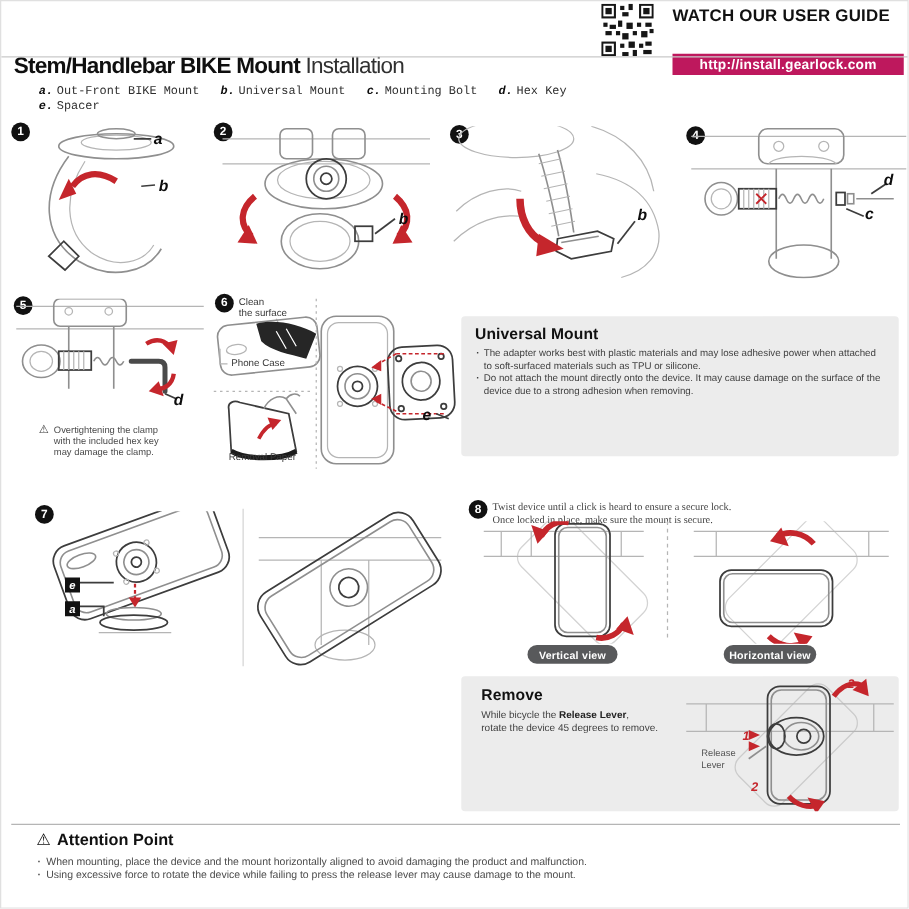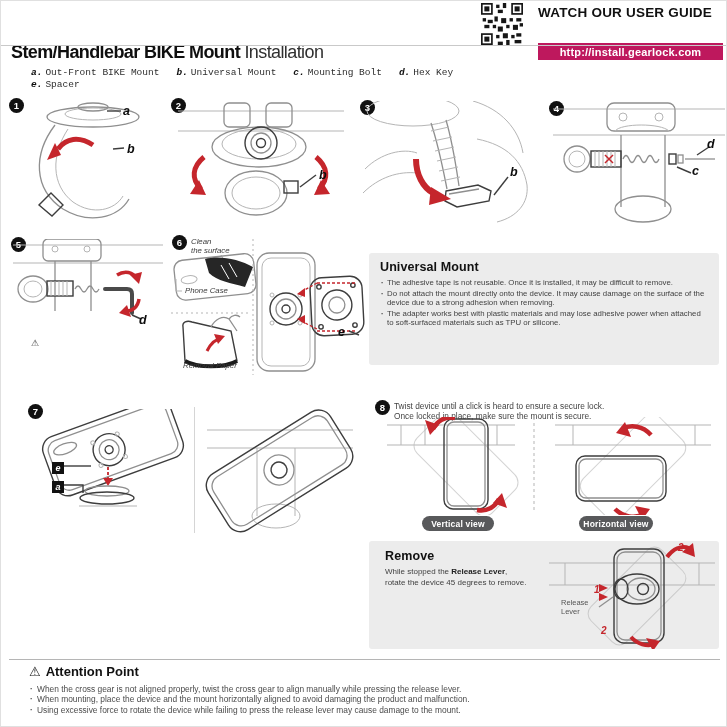--- a/index.html
+++ b/index.html
@@ -20,21 +20,21 @@
   .legend{font-size:9.5px;color:#2e2e2e;}
   .legend .row{display:flex;margin-bottom:1px;}
   .legend .item{margin-right:17px;white-space:nowrap;}
   .legend .lt{font-weight:bold;font-style:italic;color:#0d0d0d;margin-right:3px;}
   
   .badge{width:15px;height:15px;border-radius:50%;background:#111;color:#fff;
          font-size:9.5px;font-weight:bold;display:flex;align-items:center;justify-content:center;}
   .co{font-style:italic;font-weight:bold;font-size:12.5px;color:#0d0d0d;}
   .sq{width:12px;height:12px;background:#111;color:#fff;font-style:italic;font-weight:bold;
       font-size:9px;display:flex;align-items:center;justify-content:center;}
-  .cap{font-size:7.8px;color:#3a3a3a;line-height:8.8px;font-style:italic;}
+  .cap{font-size:7.8px;color:#3a3a3a;line-height:8.8px;}
   
   .panel{background:#ececec;border-radius:3px;box-sizing:border-box;}
   .panel h3{margin:0;font-size:12.5px;font-weight:bold;color:#111;letter-spacing:0.1px;}
   .panel ul{margin:4px 0 0 0;padding:0;list-style:none;}
   .panel li{position:relative;padding-left:7px;font-size:7.8px;line-height:9.6px;
             color:#3f3f3f;margin-bottom:1px;}
   .panel li::before{content:"\00b7";position:absolute;left:1px;font-weight:bold;}
   .rm-line{font-size:8px;color:#3f3f3f;line-height:11px;}
   .rm-line b{color:#222;}
   
@@ -230,20 +230,23 @@
       <path class="rs" stroke-width="3.5" d="M106,36 C114,31 122,33 126,40"></path>
       <polygon class="rf" points="128,45 131,33 119,36"></polygon>
       <path class="rs" stroke-width="3.5" d="M128,60 C127,68 121,73 113,72"></path>
       <polygon class="rf" points="108,74 120,78 116,66"></polygon>
     </g>
     <path class="dk" d="M121,76 L130,80"></path>
   </svg>
   <span class="abs co" style="left:138px;top:312px;">d</span>
   <div class="abs warn-note" style="left:30px;top:338px;width:140px;">
     <span class="tri">⚠</span>
+    <span class="pre">Overtightening the clamp
+with the included hex key
+may damage the clamp.</span>
   </div>
 
   <div class="abs badge" style="left:171px;top:234px;">6</div>
   <svg class="abs" style="left:168px;top:236px;" width="196" height="140" viewBox="0 0 196 140">
     <path class="ln" d="M52,18 C55,23 56,27 54,31"></path>
     <g transform="rotate(-6 45 40)">
       <rect class="ln2" x="6" y="20" width="80" height="40" rx="9"></rect>
       <ellipse class="ln" cx="20" cy="40" rx="8" ry="4"></ellipse>
     </g>
     <path fill="#262626" d="M36,22 C50,18 70,22 84,30 L76,50 C62,46 48,44 40,36 z"></path>
@@ -285,23 +288,22 @@
   </svg>
   <div class="abs cap pre" style="left:190px;top:237px;">Clean
 the surface</div>
   <div class="abs cap" style="left:184px;top:286px;">Phone Case</div>
   <div class="abs cap" style="left:182px;top:361px;">Removal Paper</div>
   <span class="abs co" style="left:337px;top:324px;">e</span>
 
   <div class="abs panel" style="left:368px;top:252px;width:350px;height:112px;padding:7px 11px;">
     <h3>Universal Mount</h3>
     <ul>
-      <li>The adhesive tape is not reusable. Once it is installed, it may be difficult to remove.</li>
+      <li>The adapter works best with plastic materials and may lose adhesive power when attached to soft-surfaced materials such as TPU or silicone.</li>
       <li>Do not attach the mount directly onto the device. It may cause damage on the surface of the device due to a strong adhesion when removing.</li>
-      <li>The adapter works best with plastic materials and may lose adhesive power when attached to soft-surfaced materials such as TPU or silicone.</li>
     </ul>
   </div>
 
   <div class="abs badge" style="left:27px;top:403px;">7</div>
   <svg class="abs" style="left:20px;top:408px;" width="190" height="130" viewBox="0 0 190 130">
     <g transform="rotate(-20 90 40)">
       <rect class="dk" fill="#fff" x="25" y="8" width="135" height="62" rx="13"></rect>
       <rect class="ln2" x="30" y="13" width="125" height="52" rx="10"></rect>
       <ellipse class="ln2" cx="47" cy="24" rx="12" ry="5"></ellipse>
       <circle class="dk" cx="88" cy="40" r="16"></circle>
@@ -330,21 +332,21 @@
     <ellipse class="ln" cx="77" cy="112" rx="24" ry="12"></ellipse>
     <g transform="rotate(-32 80 66)">
       <rect class="dk" fill="rgba(255,255,255,0.9)" x="8" y="34" width="144" height="66" rx="14"></rect>
       <rect class="ln2" x="13" y="39" width="134" height="56" rx="11"></rect>
       <circle class="ln2" cx="80" cy="66" r="15"></circle>
       <circle class="dk" cx="80" cy="66" r="8"></circle>
     </g>
   </svg>
 
   <div class="abs badge" style="left:374px;top:399px;">8</div>
-  <div class="abs" style="left:393px;top:400px;font-size:8.3px;line-height:10px;color:#444;">
+  <div class="abs" style="left:393px;top:400px;font-size:8.3px;line-height:10px;color:#444;font-family:Liberation Serif, serif;">
     <div>Twist device until a click is heard to ensure a secure lock.</div>
     <div>Once locked in place, make sure the mount is secure.</div>
   </div>
   <svg class="abs" style="left:384px;top:416px;" width="330" height="98" viewBox="0 0 330 98">
     <path class="ln" d="M2,8 H130 M2,28 H130 M16,8 V28 M40,8 V28 M112,8 V28"></path>
     <g transform="rotate(-45 81 47)" opacity="0.6">
       <rect class="ln" x="54" y="-6" width="54" height="106" rx="11"></rect>
     </g>
     <rect class="dk" fill="#fff" x="59" y="2" width="44" height="90" rx="9"></rect>
     <rect class="ln2" x="62" y="5" width="38" height="84" rx="7"></rect>
@@ -367,21 +369,21 @@
       <path class="rs" stroke-width="4.5" d="M230,92 C238,100 250,102 259,97"></path>
       <polygon class="rf" points="265,92 250,89 257,103"></polygon>
     </g>
   </svg>
   <div class="abs pill" style="left:421px;top:515px;width:72px;height:15px;">Vertical view</div>
   <div class="abs pill" style="left:578px;top:515px;width:74px;height:15px;">Horizontal view</div>
 
   <div class="abs panel" style="left:368px;top:540px;width:350px;height:108px;padding-left:40px;">
     <h3 class="abs" style="left:16px;top:8px;">Remove</h3>
     <div class="abs rm-line" style="left:16px;top:25px;width:160px;">
-      <span>While stopped the </span><b>Release Lever</b><span>,</span><br>
+      <span>While bicycle the </span><b>Release Lever</b><span>,</span><br>
       <span>rotate the device 45 degrees to remove.</span>
     </div>
     <svg class="abs" style="left:170px;top:0;" width="180" height="108" viewBox="0 0 180 108">
       <path class="ln" d="M10,22 H176 M10,44 H176 M26,22 V44 M160,22 V44"></path>
       <g transform="rotate(45 98 55)" opacity="0.6">
         <rect class="ln" x="73" y="5" width="50" height="100" rx="10"></rect>
       </g>
       <rect class="dk" fill="#fff" x="75" y="8" width="50" height="94" rx="10"></rect>
       <rect class="ln2" x="78" y="11" width="44" height="88" rx="8"></rect>
       <ellipse class="dk" cx="98" cy="48" rx="22" ry="15"></ellipse>
@@ -407,19 +409,18 @@
 Lever</div>
   </div>
 
   <div class="abs attn-rule" style="left:8px;top:658px;width:711px;"></div>
   <div class="abs attn" style="left:28px;top:663px;width:680px;">
     <div class="attn-title">
       <span class="tri">⚠</span>
       <span>Attention Point</span>
     </div>
     <ul style="margin-top:5px;">
-      <li>When the cross gear is not aligned properly, twist the cross gear to align manually while pressing the release lever.</li>
       <li>When mounting, place the device and the mount horizontally aligned to avoid damaging the product and malfunction.</li>
       <li>Using excessive force to rotate the device while failing to press the release lever may cause damage to the mount.</li>
     </ul>
   </div>
 
 </div>
 
 </body></html>

